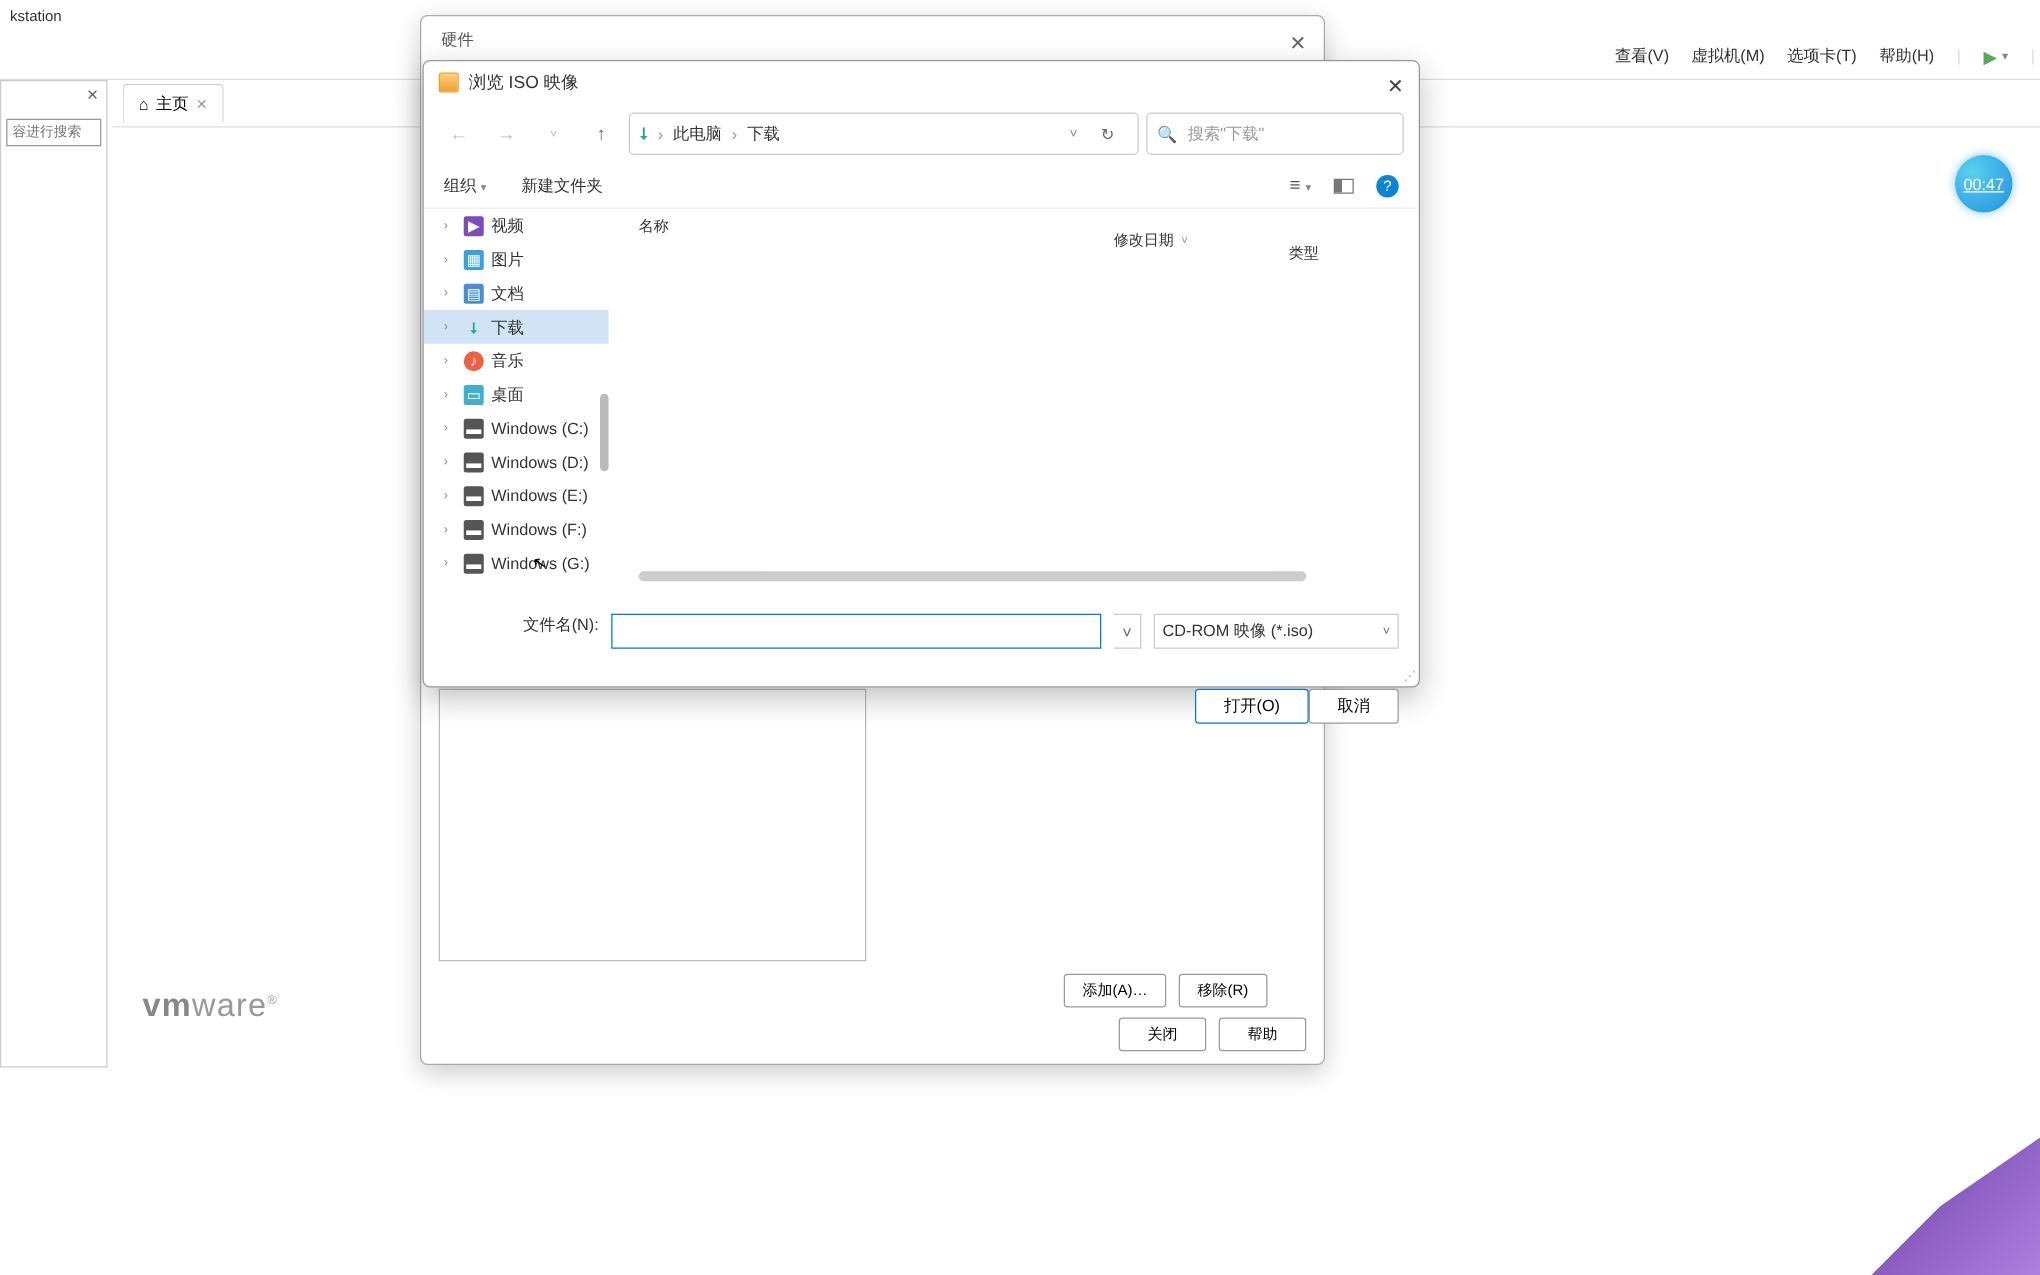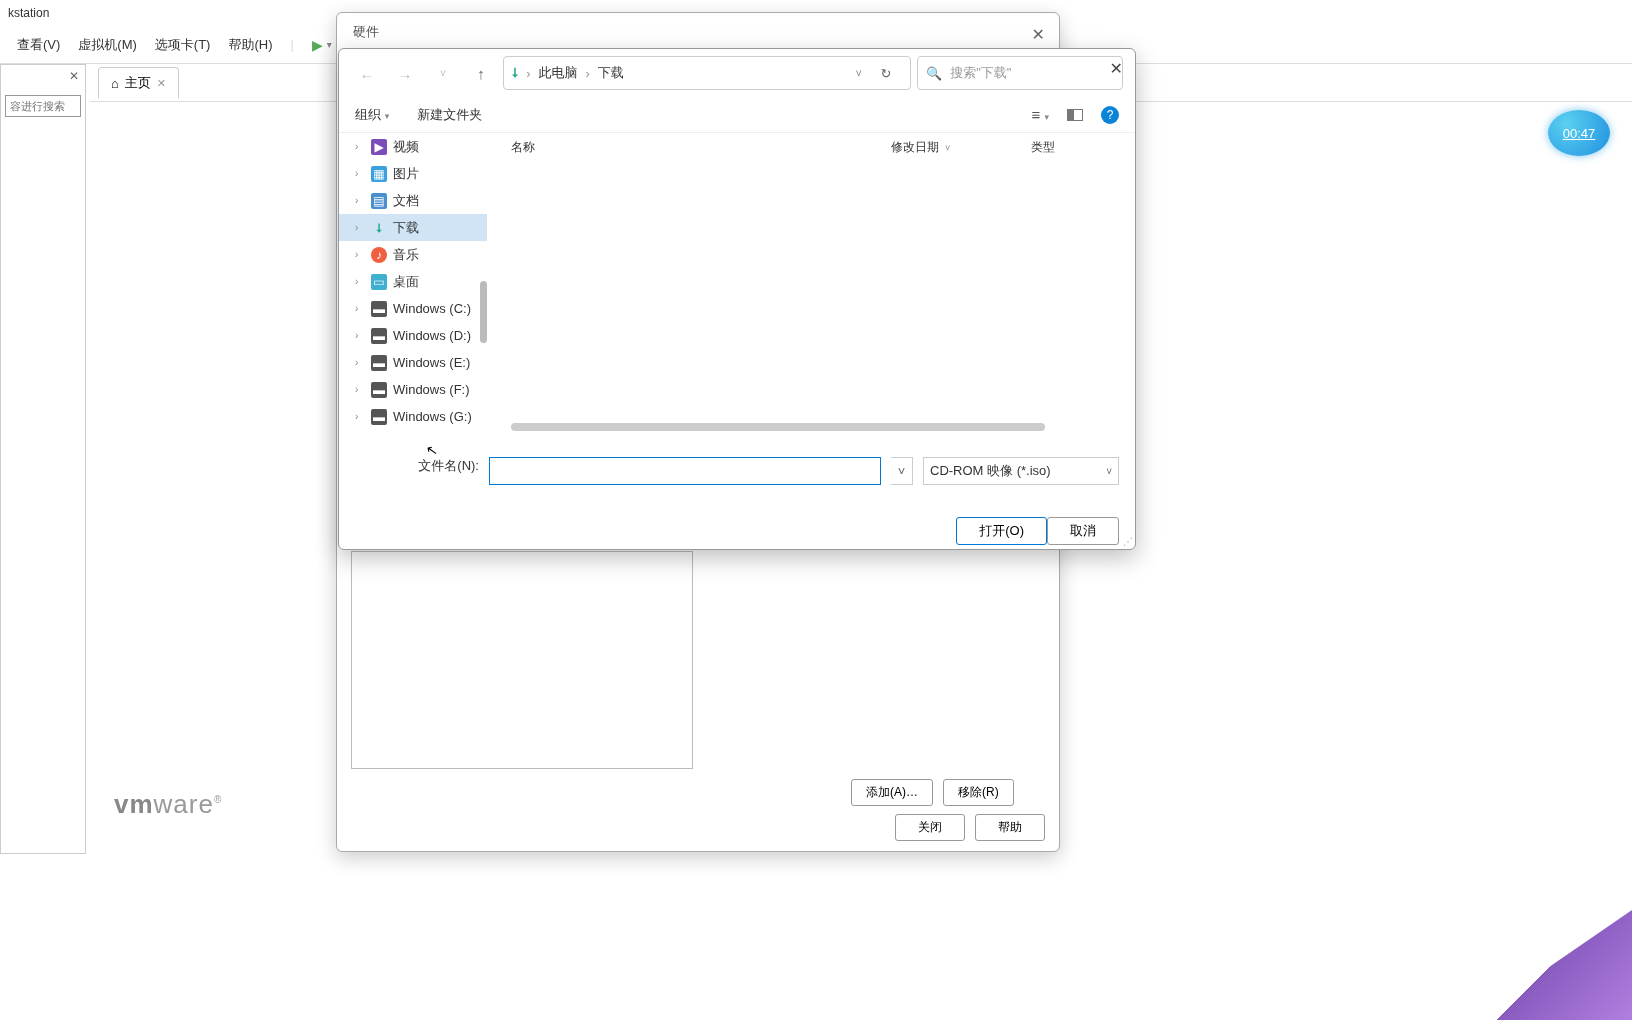--- a/index.html
+++ b/index.html
@@ -1,20 +1,20 @@
 <!DOCTYPE html>
 <html><head>
 <meta charset="utf-8">
 <style>
 * { margin: 0; padding: 0; box-sizing: border-box; font-family: "Segoe UI", "Microsoft YaHei", sans-serif; }
 body { background: #fff; width: 1632px; height: 1020px; overflow: hidden; position: relative; }
 
 
 .app-title { padding: 6px 8px; font-size: 12px; color: #333; }
-.menubar { display: flex; align-items: center; gap: 18px; padding: 4px 17px; border-bottom: 1px solid #ddd; font-size: 13px; color: #333; height: 38px; }
+.menubar { display: flex; align-items: center; gap: 18px; padding: 4px 4px; border-bottom: 1px solid #ddd; font-size: 13px; color: #333; height: 38px; justify-content: flex-end; }
 .menubar .play { color: #5a5; font-size: 14px; display: flex; align-items: center; gap: 4px; }
 
 
 .sidebar-panel { position: absolute; left: 0; top: 64px; width: 86px; height: 790px; border: 1px solid #ccc; background: #fff; }
 .sidebar-panel .close-x { position: absolute; right: 6px; top: 4px; font-size: 12px; color: #666; }
 .search-input { margin: 30px 4px 4px 4px; width: 76px; font-size: 11px; border: 1px solid #999; padding: 4px; }
 
 
 .main-area { position: absolute; left: 90px; top: 64px; right: 0; bottom: 0; background: #fff; }
 .tabbar { display: flex; height: 38px; border-bottom: 1px solid #ddd; align-items: center; padding: 0 8px; }
@@ -69,37 +69,37 @@
 .ic-down { color: #2a8; background: none; font-weight: bold; }
 .ic-music { background: #f06040; color: #fff; border-radius: 50%; }
 .ic-desktop { background: #40b0d0; color: #fff; }
 .ic-drive { background: #555; color: #fff; }
 .tree-scrollbar { position: absolute; right: 0; top: 148px; width: 7px; height: 62px; background: #bbb; border-radius: 4px; }
 
 .file-list { flex: 1; position: relative; }
 .list-header { display: flex; padding: 6px 24px; font-size: 12px; color: #333; border-bottom: 1px solid transparent; }
 .col-name { flex: 1; }
 .col-date { width: 140px; display:flex; align-items:center; gap:6px; }
-.col-type { width: 80px; }
+.col-type { width: 80px; margin-top: 21px; }
 .empty-msg { text-align: center; color: #777; font-size: 13px; margin-top: 24px; }
 .h-scrollbar { position: absolute; bottom: 0; left: 24px; right: 90px; height: 8px; background: #ccc; border-radius: 4px; }
 
 .bottom-row { padding: 26px 16px; display: flex; gap: 10px; font-size: 13px; }
 .filename-label { color: #333; }
 .filename-input { flex: 1; height: 28px; border: 1px solid #0078d4; padding: 0 6px; font-size: 13px; }
 .filename-dd { width: 22px; height: 28px; border: 1px solid #ccc; border-left: none; color: #666; display:flex;align-items:center;justify-content:center; }
 .filetype-select { width: 196px; height: 28px; border: 1px solid #ccc; padding: 0 6px; font-size: 13px; color: #333; display:flex;align-items:center;justify-content:space-between; }
 
 .action-row { padding: 6px 16px 12px 16px; display: flex; justify-content: flex-end; gap: 0; }
 .btn { padding: 4px 22px; font-size: 13px; border: 1px solid #999; background: #fff; border-radius: 3px; }
 .btn.primary { border-color: #0078d4; }
 .grip { position: absolute; right: 2px; bottom: 2px; font-size: 10px; color: #aaa; }
 
 
-.timer { position: absolute; right: 22px; top: 110px; width: 62px; height: 46px; border-radius: 50%; background: radial-gradient(circle at 30% 30%, #5ad0f0, #2090e0); color: #fff; display: flex; align-items: center; justify-content: center; font-size: 13px; box-shadow: 0 0 8px rgba(40,160,230,0.6); text-decoration: underline; }
+.timer { position: absolute; right: 22px; top: 124px; width: 46px; height: 46px; border-radius: 50%; background: radial-gradient(circle at 30% 30%, #5ad0f0, #2090e0); color: #fff; display: flex; align-items: center; justify-content: center; font-size: 13px; box-shadow: 0 0 8px rgba(40,160,230,0.6); text-decoration: underline; }
 
 
 .corner { position: absolute; right: 0; bottom: 0; width: 160px; height: 110px; background: linear-gradient(135deg, transparent 50%, #8a5cc0 50%, #b080e0); clip-path: polygon(100% 0, 100% 100%, 0 100%); }
 
 .cursor { position: absolute; left: 426px; top: 442px; font-size: 14px; color: #000; transform: rotate(-10deg); }
 </style>
 </head>
 <body>
 
 <div class="app-title">kstation</div>
@@ -140,20 +140,24 @@
     <button>添加(A)…</button>
     <button>移除(R)</button>
   </div>
   <div class="hw-bottom">
     <button>关闭</button>
     <button>帮助</button>
   </div>
 </div>
 
 <div class="browse-dialog">
+  <div class="browse-titlebar">
+    <span class="vm-icon"></span>
+    <span>浏览 ISO 映像</span>
+  </div>
   <span class="browse-close">✕</span>
 
   <div class="nav-row">
     <span class="nav-btn disabled">←</span>
     <span class="nav-btn disabled">→</span>
     <span class="nav-btn disabled" style="font-size:10px">˅</span>
     <span class="nav-btn">↑</span>
     <div class="address-bar">
       <span class="down-arrow">⭣</span>
       <span class="crumb-sep">›</span>

